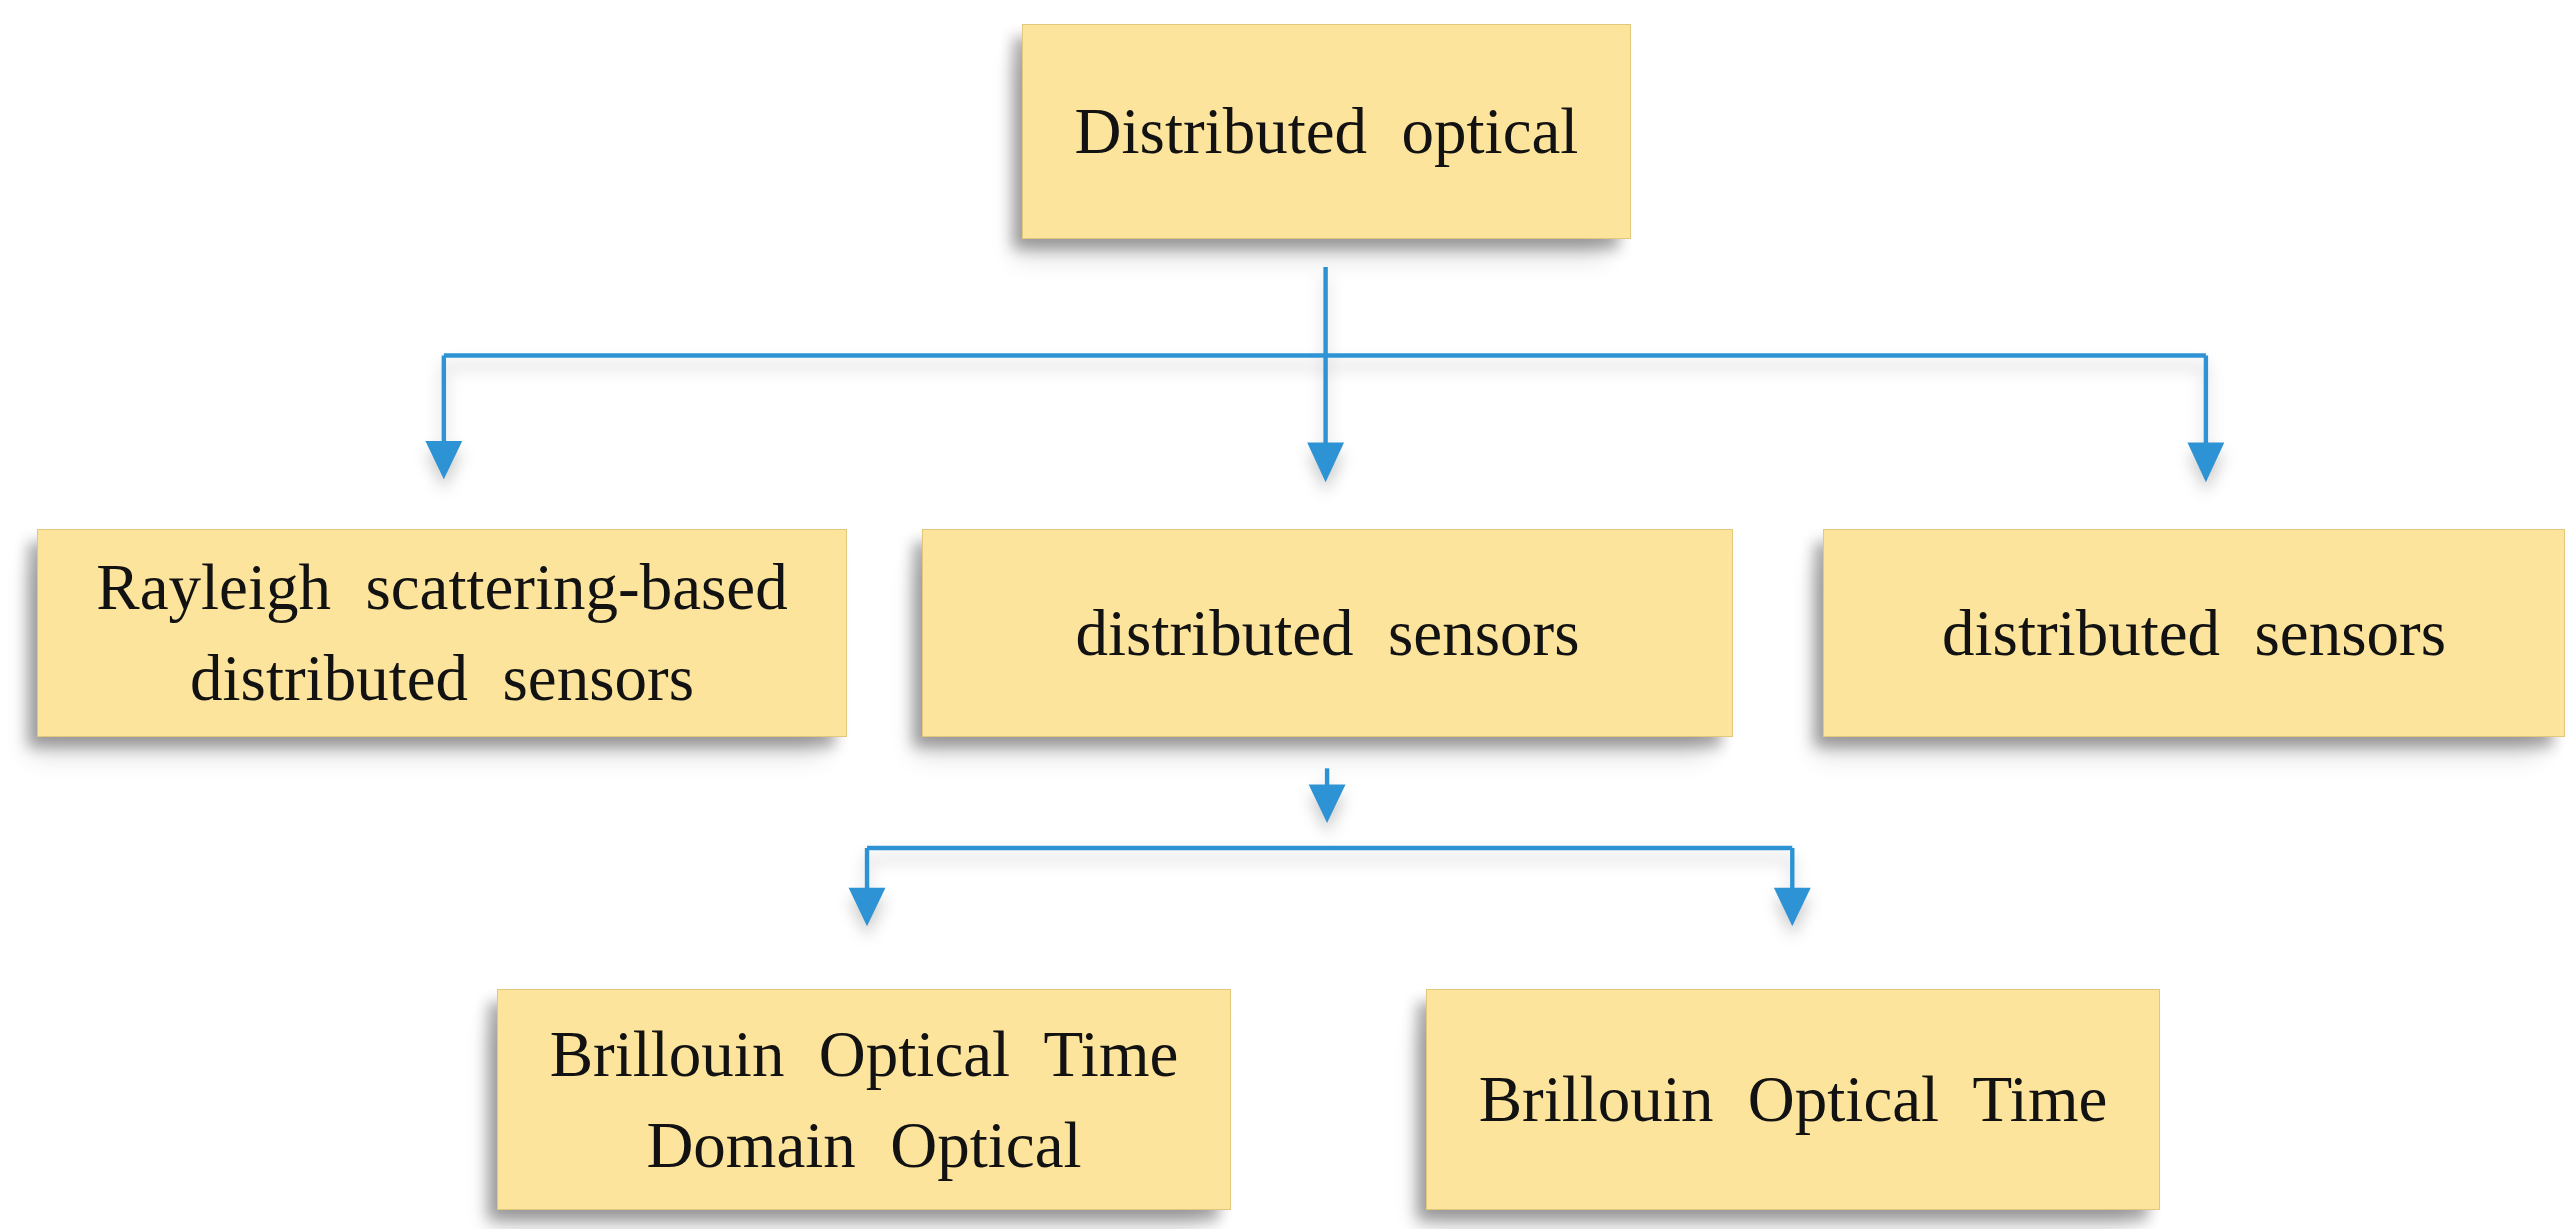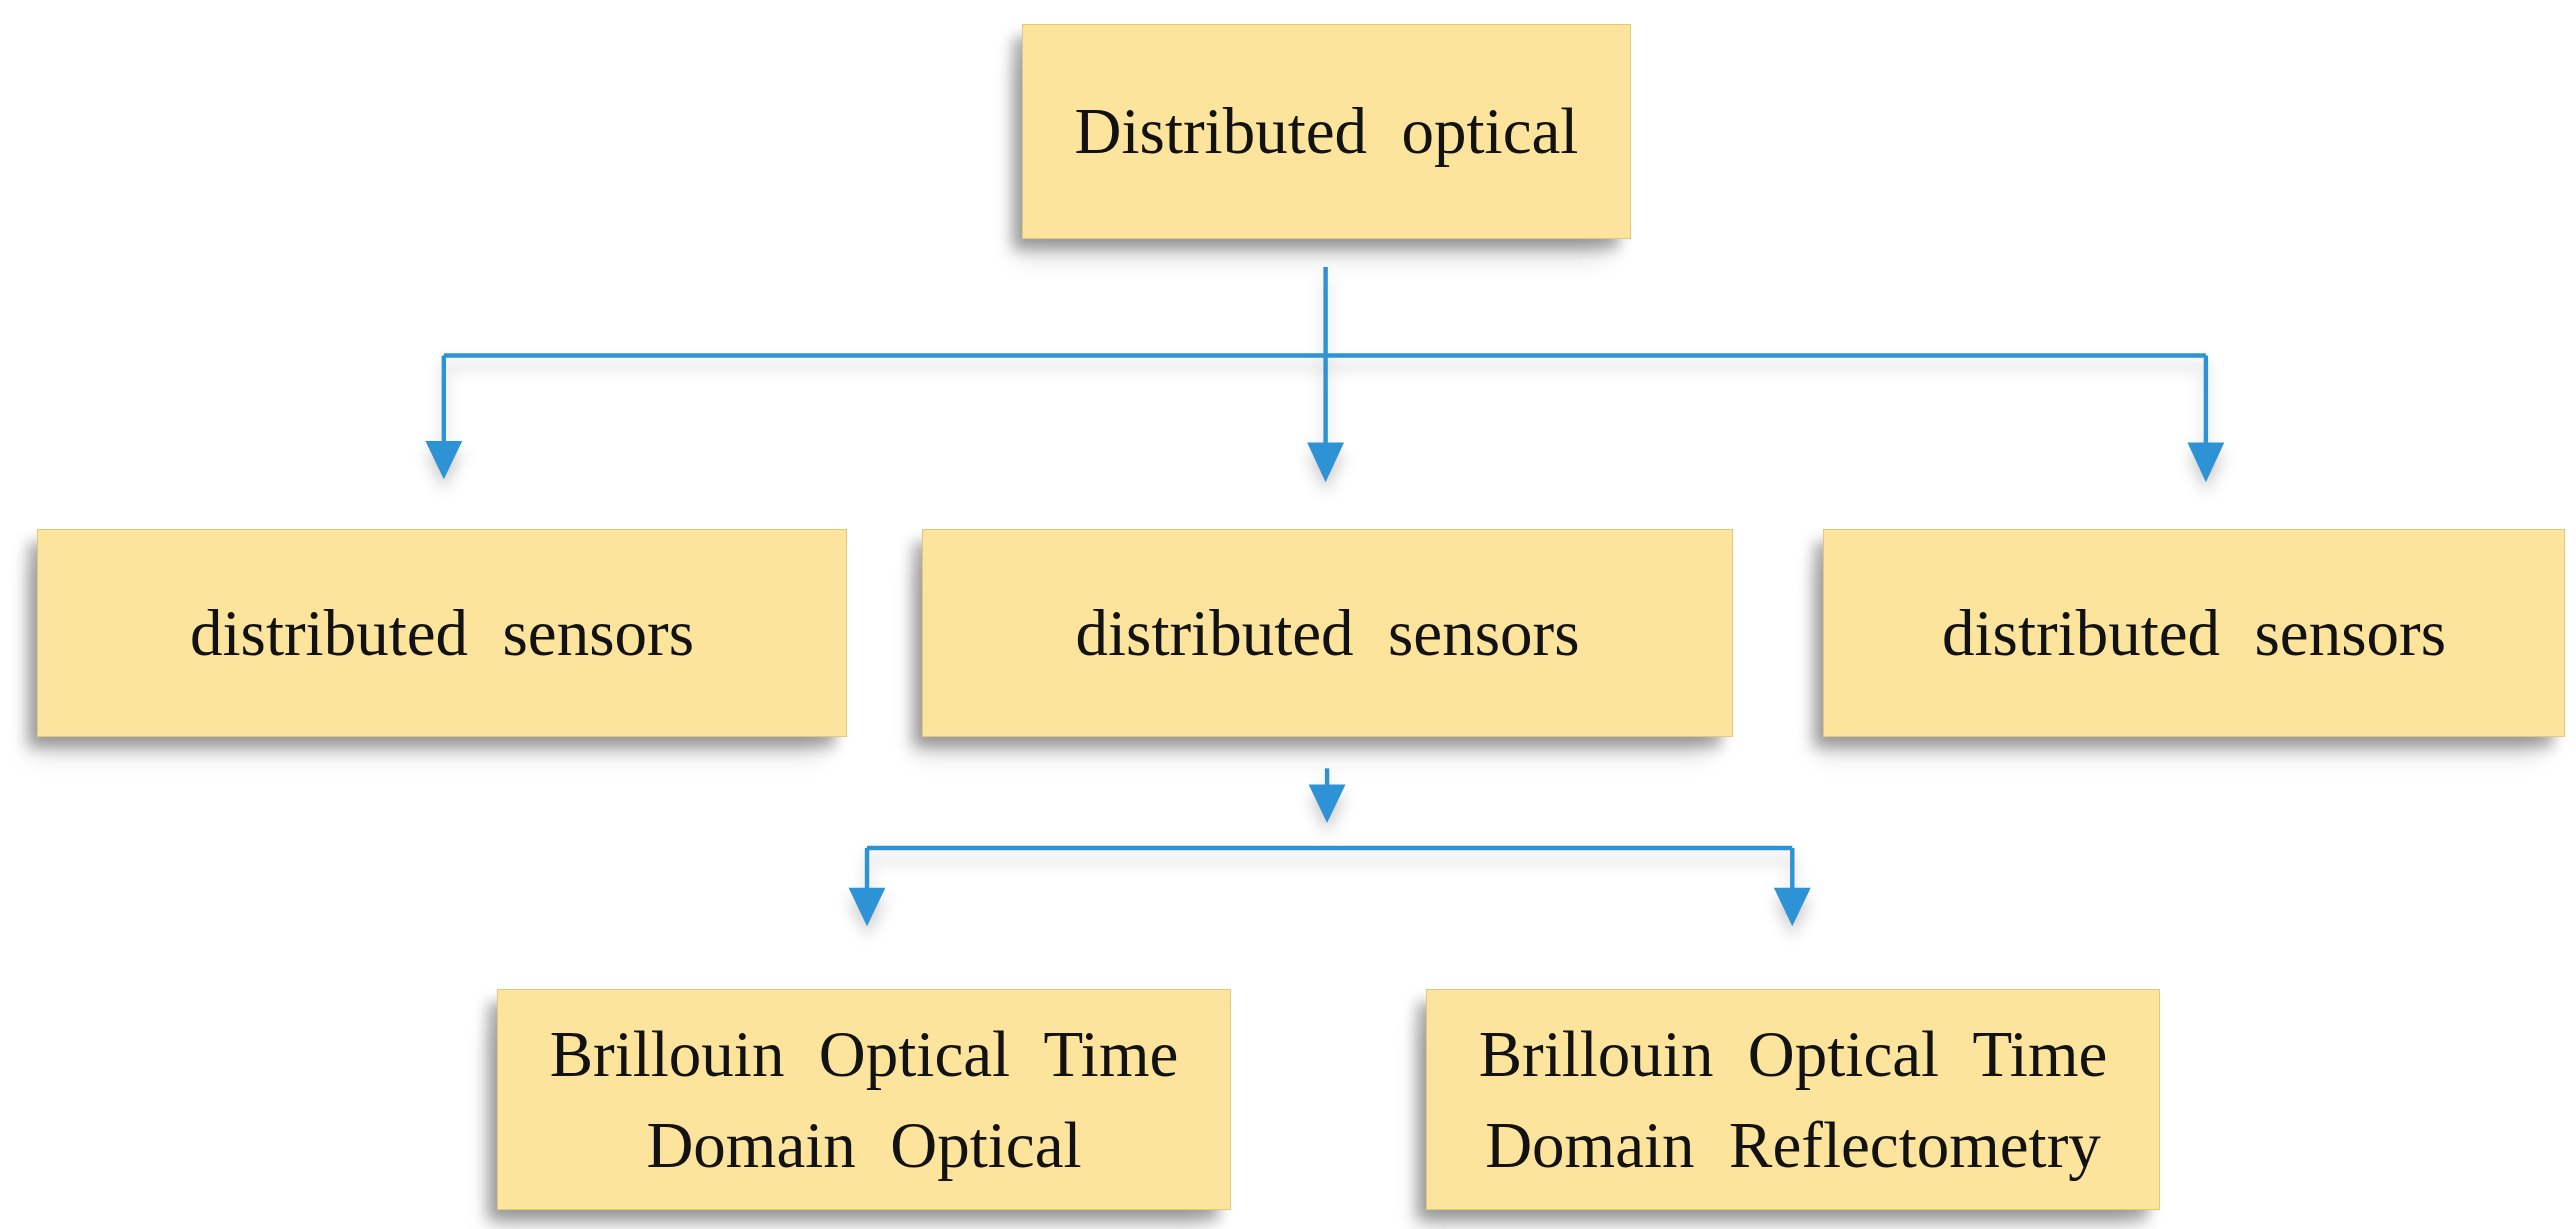--- a/index.html
+++ b/index.html
@@ -55,35 +55,35 @@
       <polygon points="1151,1204 1201,1204 1176,1256"></polygon>
       <polygon points="2406,1204 2456,1204 2431,1256"></polygon>
     </g>
   </svg>
 
   <div class="node" style="left:1022px;top:23.6px;width:609px;height:215px">
     <div class="ln">Distributed optical</div>
   </div>
 
   <div class="node" style="left:37px;top:529px;width:810px;height:208px">
+    <div class="ln">Rayleigh scattering-based</div>
     <div class="ln">distributed sensors</div>
   </div>
 
   <div class="node" style="left:922px;top:529px;width:811px;height:208px">
     <div class="ln">distributed sensors</div>
   </div>
 
   <div class="node" style="left:1823px;top:529px;width:742px;height:208px">
     <div class="ln">distributed sensors</div>
   </div>
 
   <div class="node" style="left:497px;top:989px;width:734px;height:221px">
     <div class="ln">Brillouin Optical Time</div>
     <div class="ln">Domain Optical</div>
   </div>
 
   <div class="node" style="left:1426px;top:989px;width:734px;height:221px">
     <div class="ln">Brillouin Optical Time</div>
-    <div class="ln">Domain Reflectometry</div>
   </div>
 
 </div>
 
 
 </body></html>

